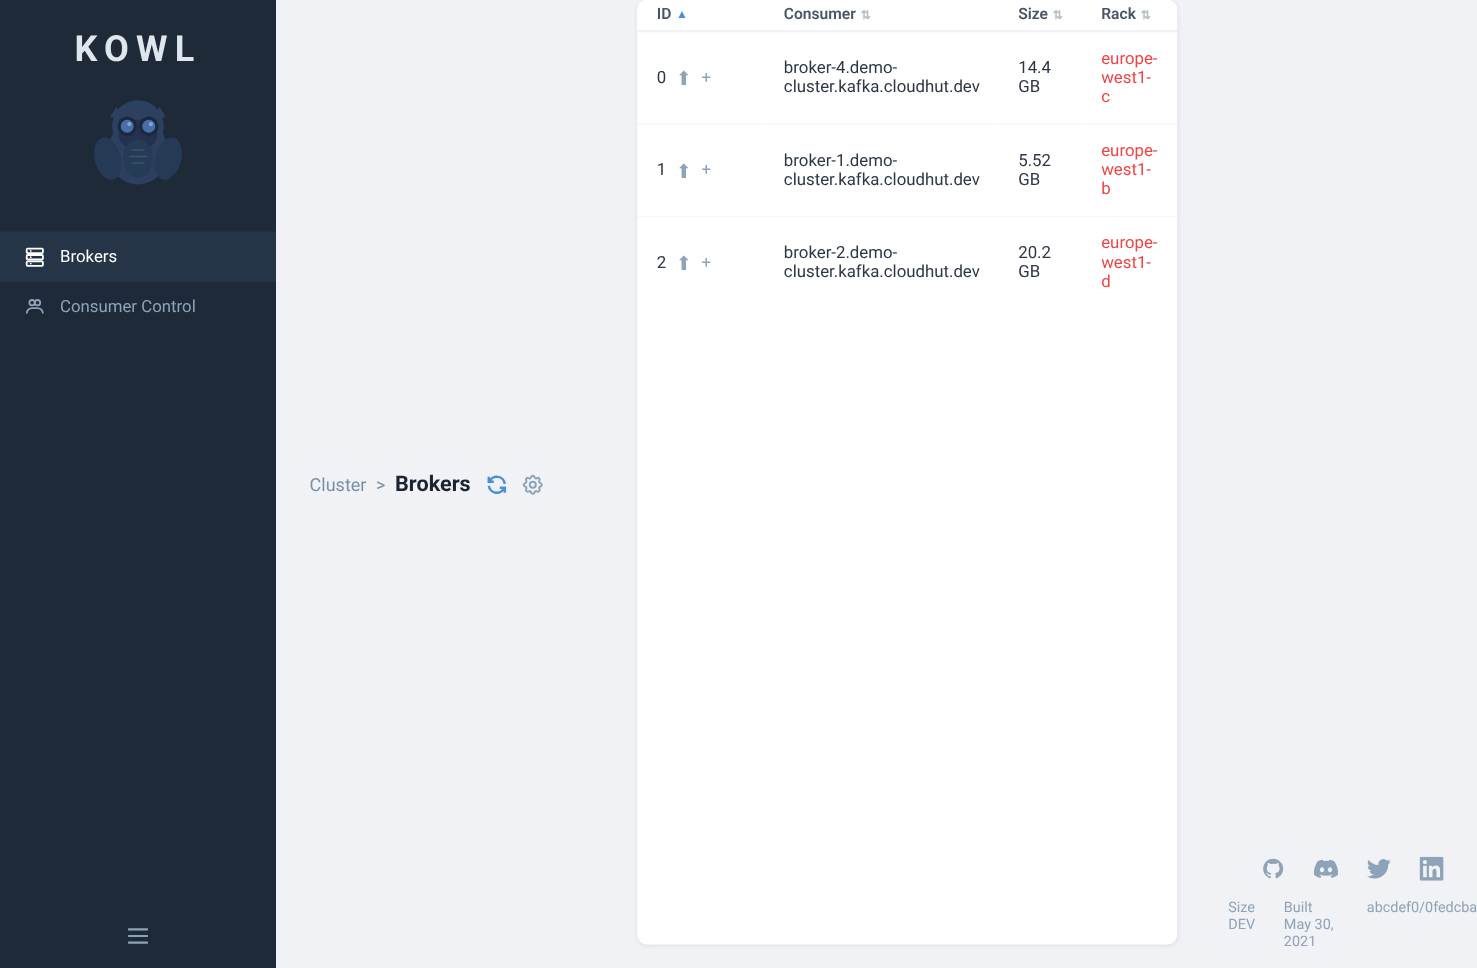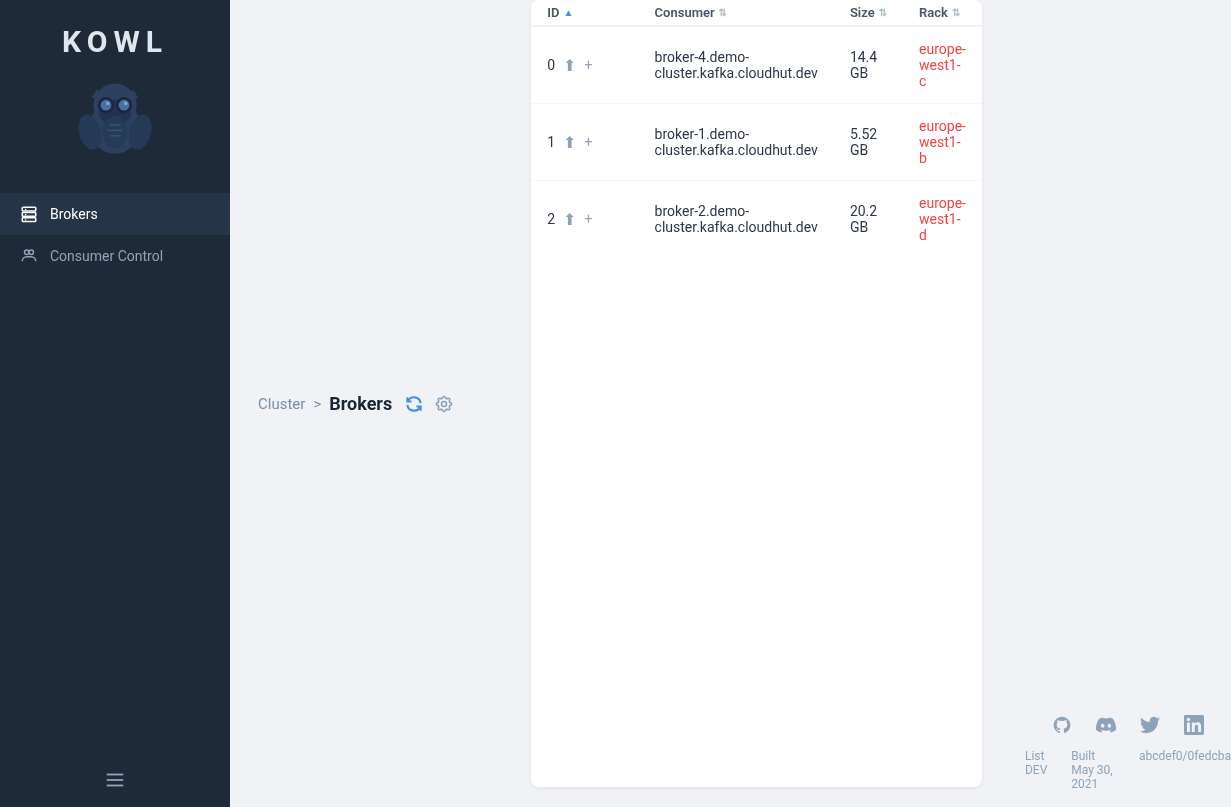--- a/index.html
+++ b/index.html
@@ -352,18 +352,18 @@
         </svg>
       </span>
 
       <span class="footer-icon" title="LinkedIn">
         <svg width="20" height="20" viewBox="0 0 24 24" fill="#8fa3b8">
           <path d="M20.447 20.452h-3.554v-5.569c0-1.328-.027-3.037-1.852-3.037-1.853 0-2.136 1.445-2.136 2.939v5.667H9.351V9h3.414v1.561h.046c.477-.9 1.637-1.85 3.37-1.85 3.601 0 4.267 2.37 4.267 5.455v6.286zM5.337 7.433a2.062 2.062 0 01-2.063-2.065 2.064 2.064 0 112.063 2.065zm1.782 13.019H3.555V9h3.564v11.452zM22.225 0H1.771C.792 0 0 .774 0 1.729v20.542C0 23.227.792 24 1.771 24h20.451C23.2 24 24 23.227 24 22.271V1.729C24 .774 23.2 0 22.222 0h.003z"></path>
         </svg>
       </span>
     </div>
     <div id="footer-text">
-      <span>List DEV</span>
+      <span>Size DEV</span>
       <span>Built May 30, 2021</span>
       <span>abcdef0/0fedcba</span>
     </div>
   </div>
 </div>
 
 </body></html>

